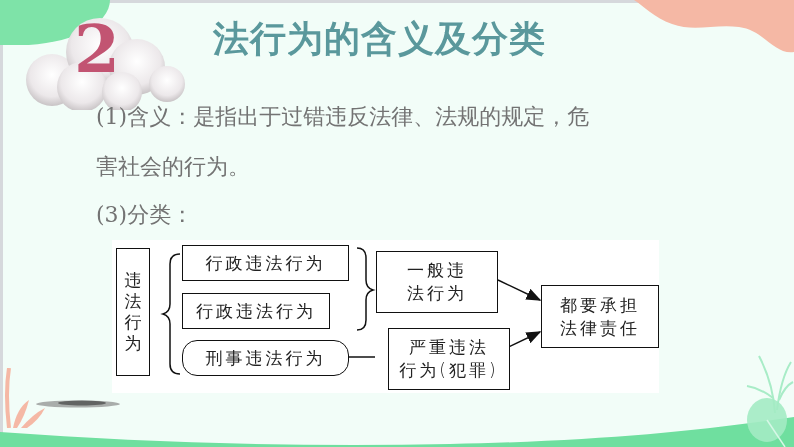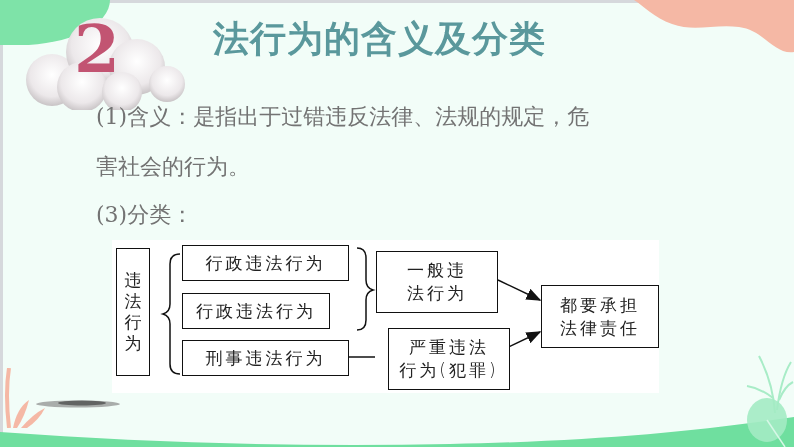--- a/index.html
+++ b/index.html
@@ -99,21 +99,21 @@
     <line x1="386" y1="112" x2="428" y2="92" stroke="#111" stroke-width="1.5" marker-end="url(#arr)"></line>
   </svg>
 
   <div class="box" style="left:4px;top:8px;width:34px;height:128px;white-space:pre;letter-spacing:0;line-height:1.25;">违
 法
 行
 为</div>
 
   <div class="box" style="left:70px;top:5px;width:167px;height:36px;">行政违法行为</div>
   <div class="box" style="left:70px;top:53px;width:148px;height:36px;">行政违法行为</div>
-  <div class="box" style="left:70px;top:100px;width:167px;height:36px;">刑事违法行为</div>
+  <div class="box" style="left:70px;top:100px;width:167px;height:36px;border-radius:15px;">刑事违法行为</div>
 
   <div class="box" style="left:264px;top:11px;width:122px;height:62px;white-space:pre;text-align:center;">一般违
 法行为</div>
   <div class="box" style="left:276px;top:88px;width:122px;height:62px;white-space:pre;text-align:center;">严重违法
 行为(犯罪)</div>
 
   <div class="box" style="left:429px;top:45px;width:118px;height:63px;white-space:pre;">都要承担
 法律责任</div>
 </div>
 

